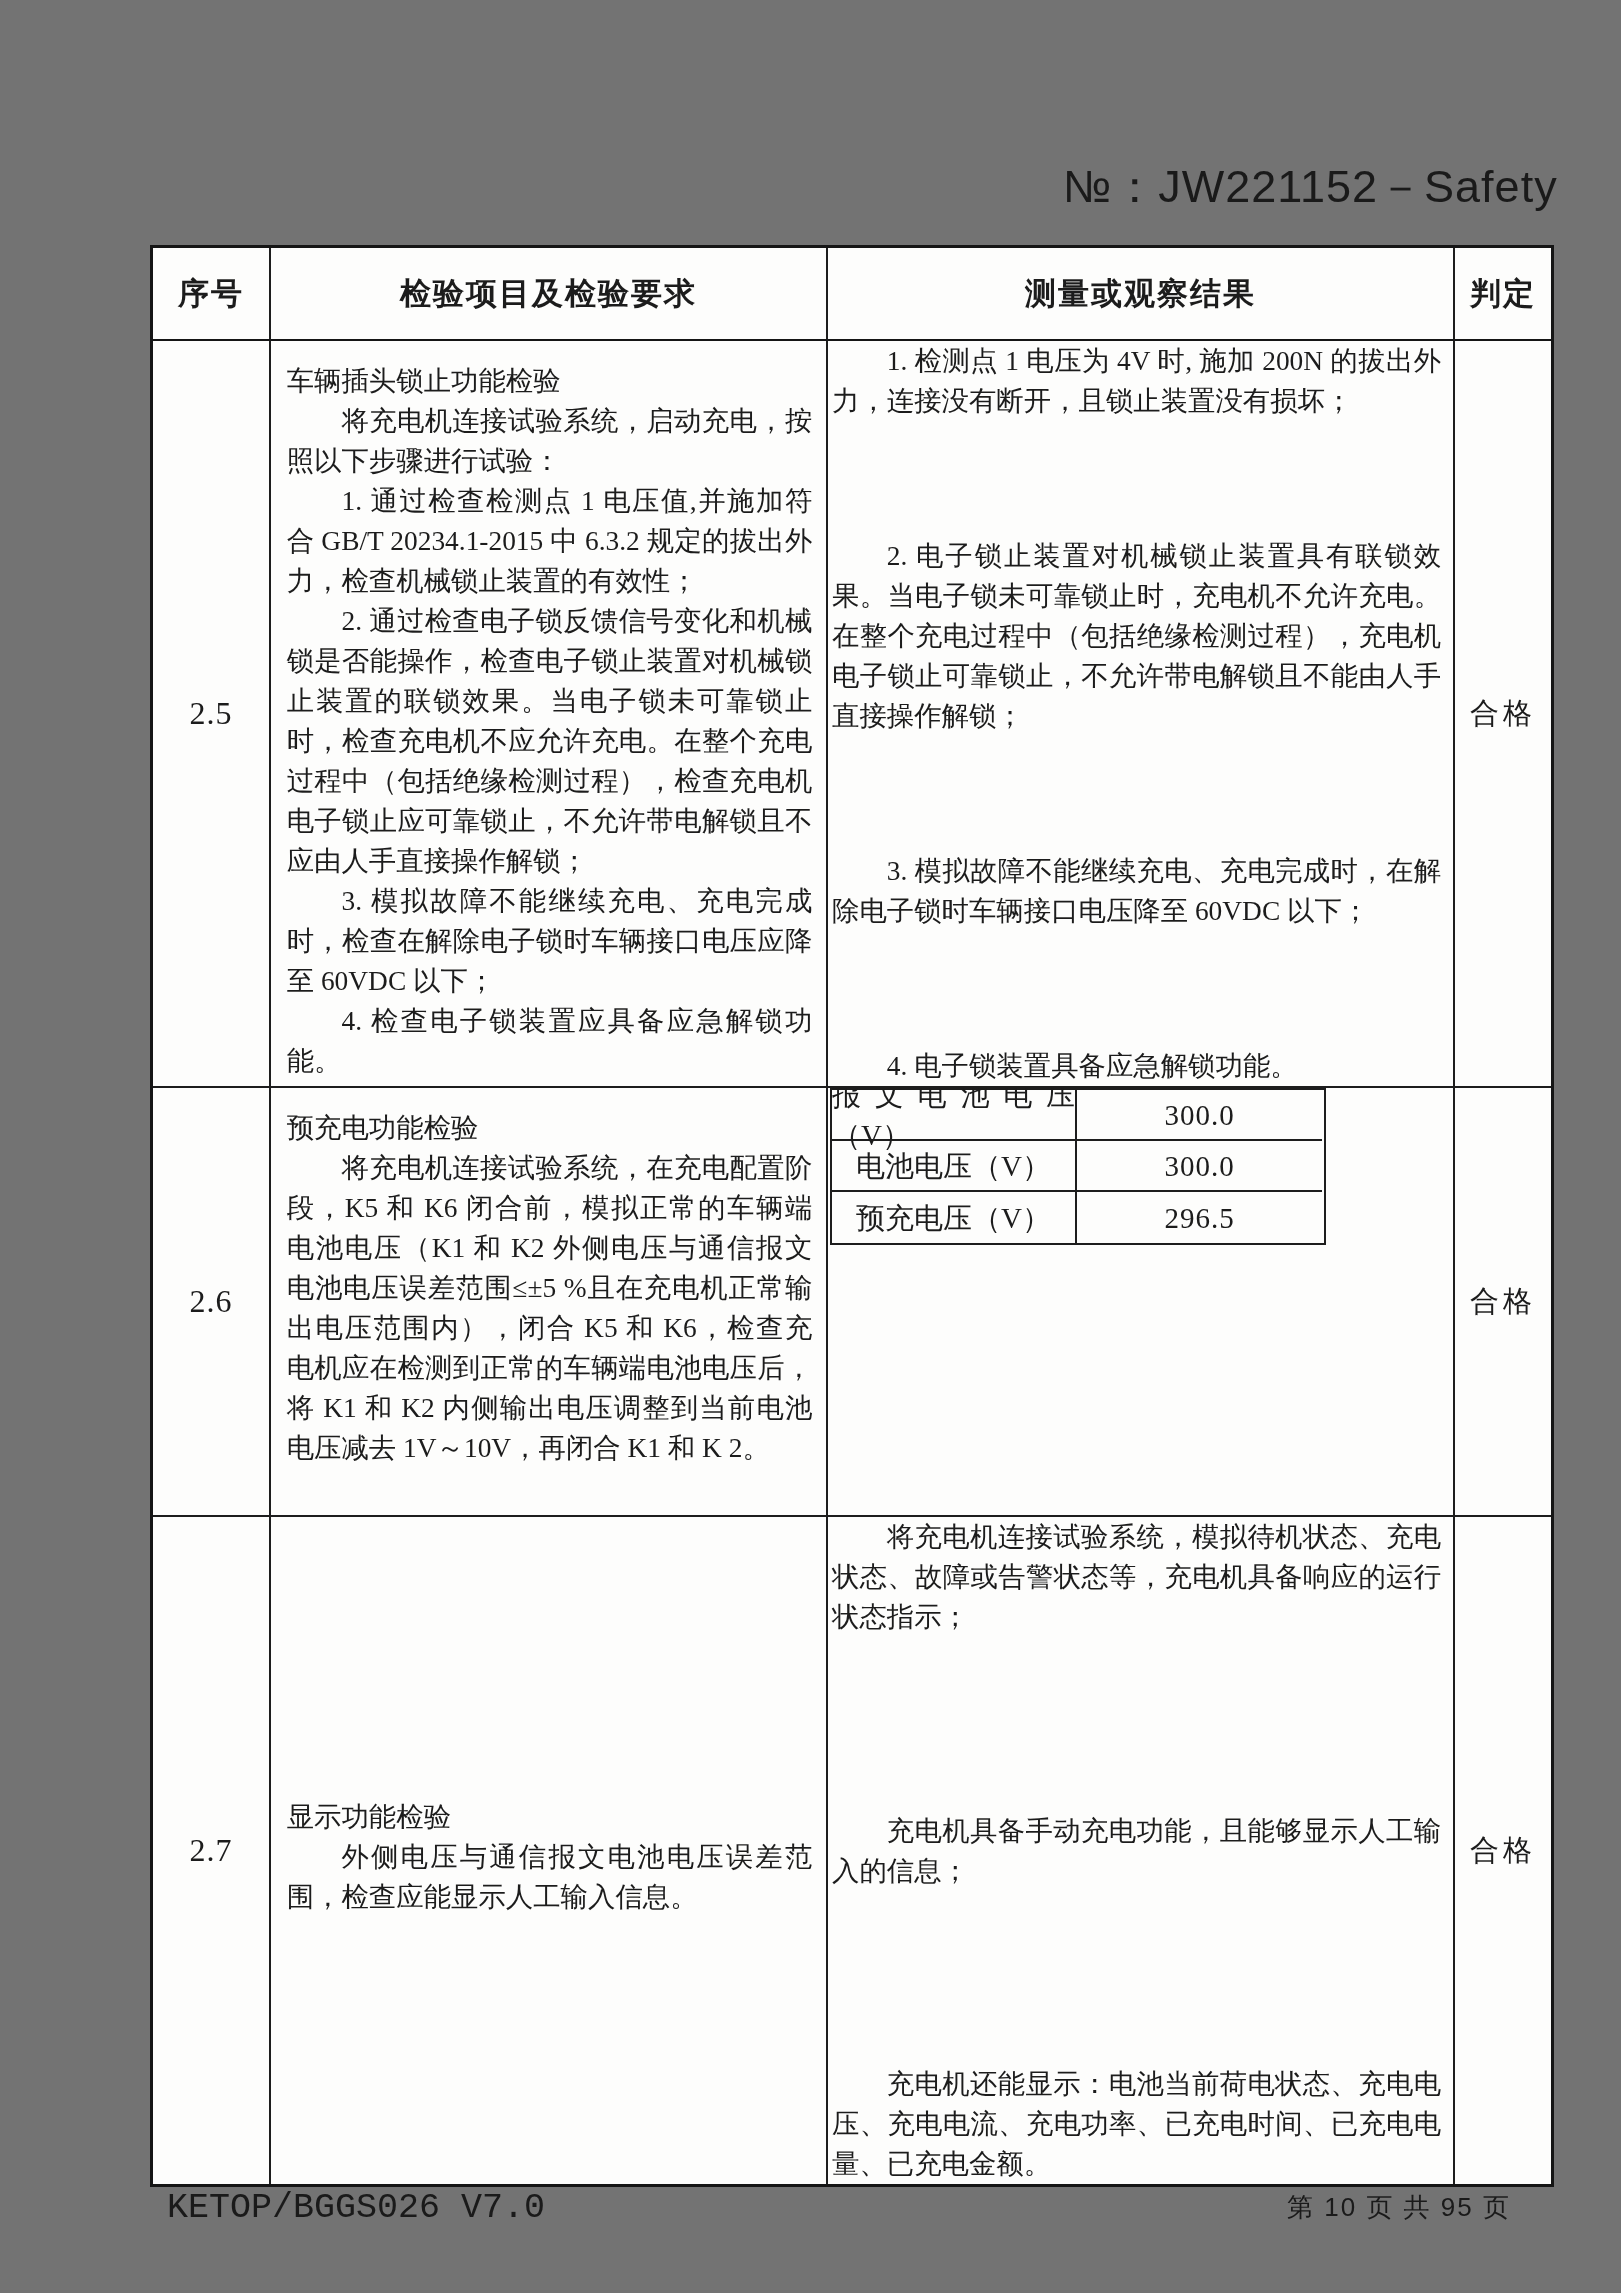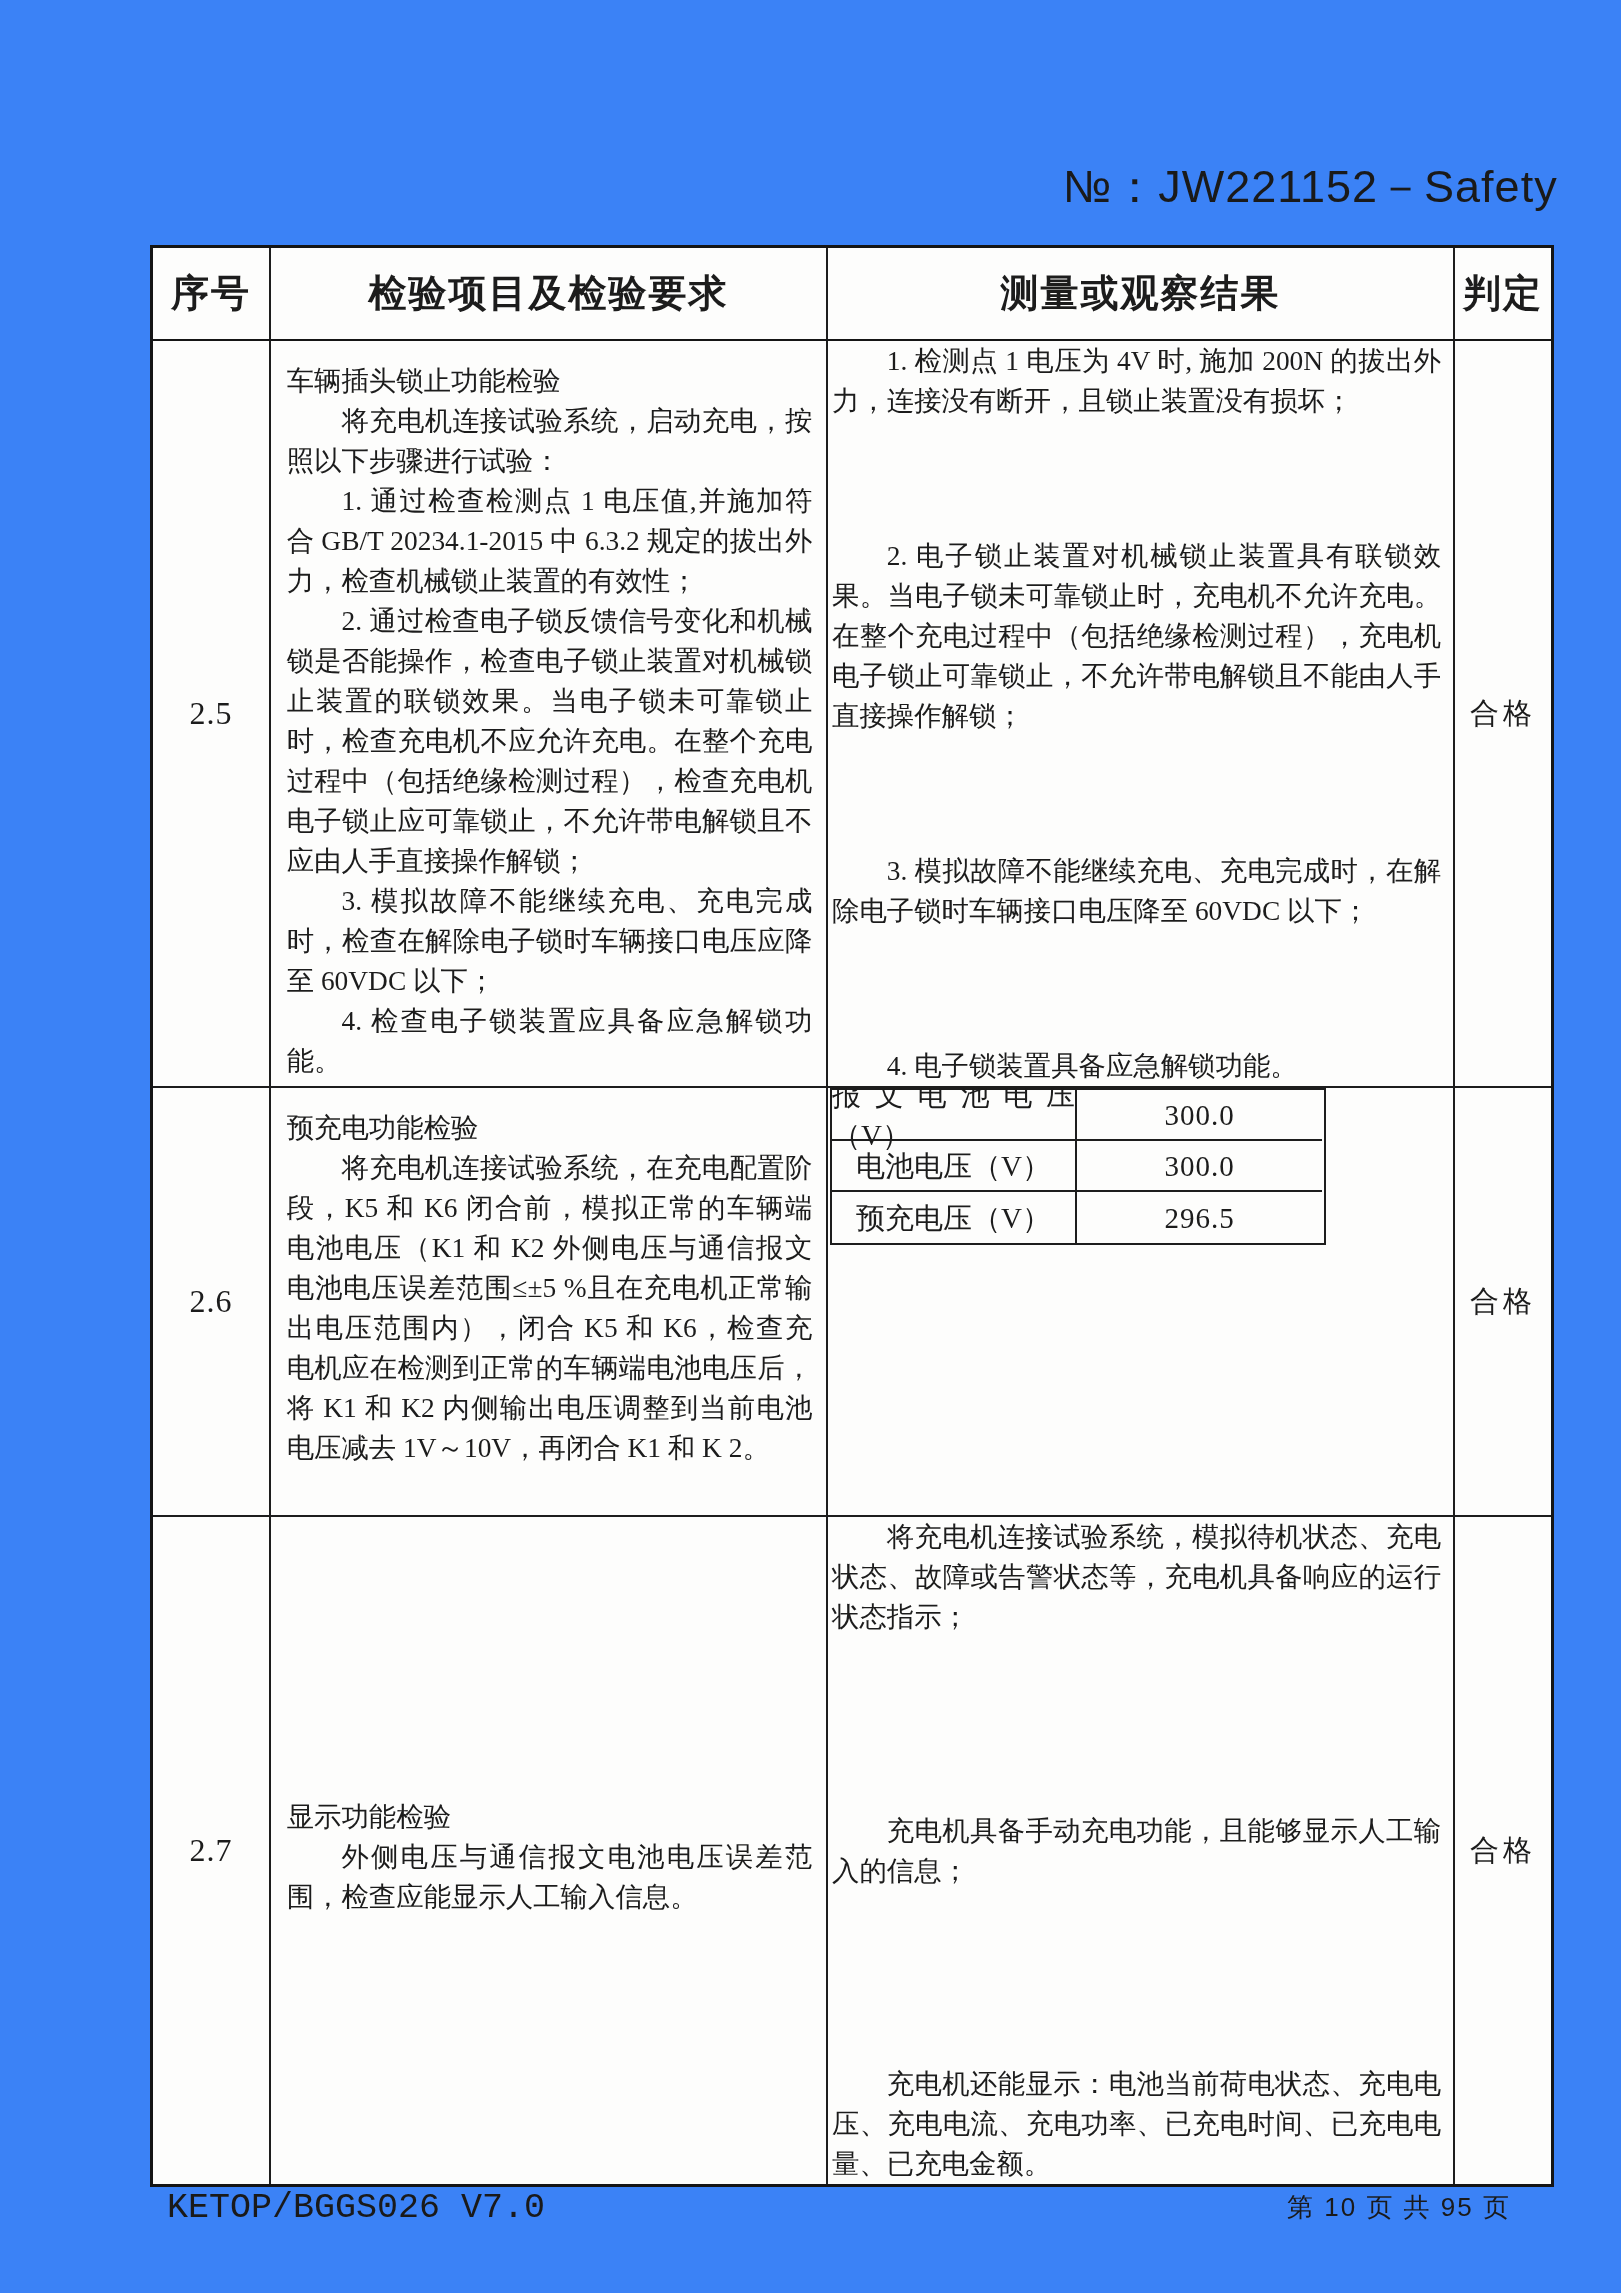--- a/index.html
+++ b/index.html
@@ -1,19 +1,19 @@
 <!DOCTYPE html>
 <html><head>
 <meta charset="utf-8">
 <style>
   html,body{margin:0;padding:0;background:#e8e8e8;}
   .page{
     position:relative;
     width:1621px;height:2294px;
-    background:#3b82f6;
+    background:#737373;
     color:#1c1c1c;
     font-family:"Liberation Serif","DejaVu Serif",serif;
     overflow:hidden;
   }
   .doc-number{
     position:absolute;left:1063px;top:157px;
     font-family:"Liberation Sans","DejaVu Sans",sans-serif;
     font-size:45px;color:#1a1a1a;letter-spacing:1px;
   }
   .insp-table{
@@ -27,21 +27,21 @@
   .cell{
     border-right:2px solid #1d1d1d;
     border-bottom:2px solid #1d1d1d;
     box-sizing:border-box;
     overflow:hidden;
   }
   .cell.last-col{border-right:none;}
   .cell.last-row{border-bottom:none;}
   .cell.head{
     display:flex;align-items:center;justify-content:center;
-    font-size:38px;font-weight:bold;
+    font-size:31px;font-weight:bold;
     border-bottom:2.9px solid #151515;
     letter-spacing:2px;
   }
   .cell.num{
     display:flex;align-items:center;justify-content:center;
     font-size:32px;letter-spacing:1px;
   }
   .cell.verdict{
     display:flex;align-items:center;justify-content:center;
     font-size:29px;letter-spacing:3.9px;

